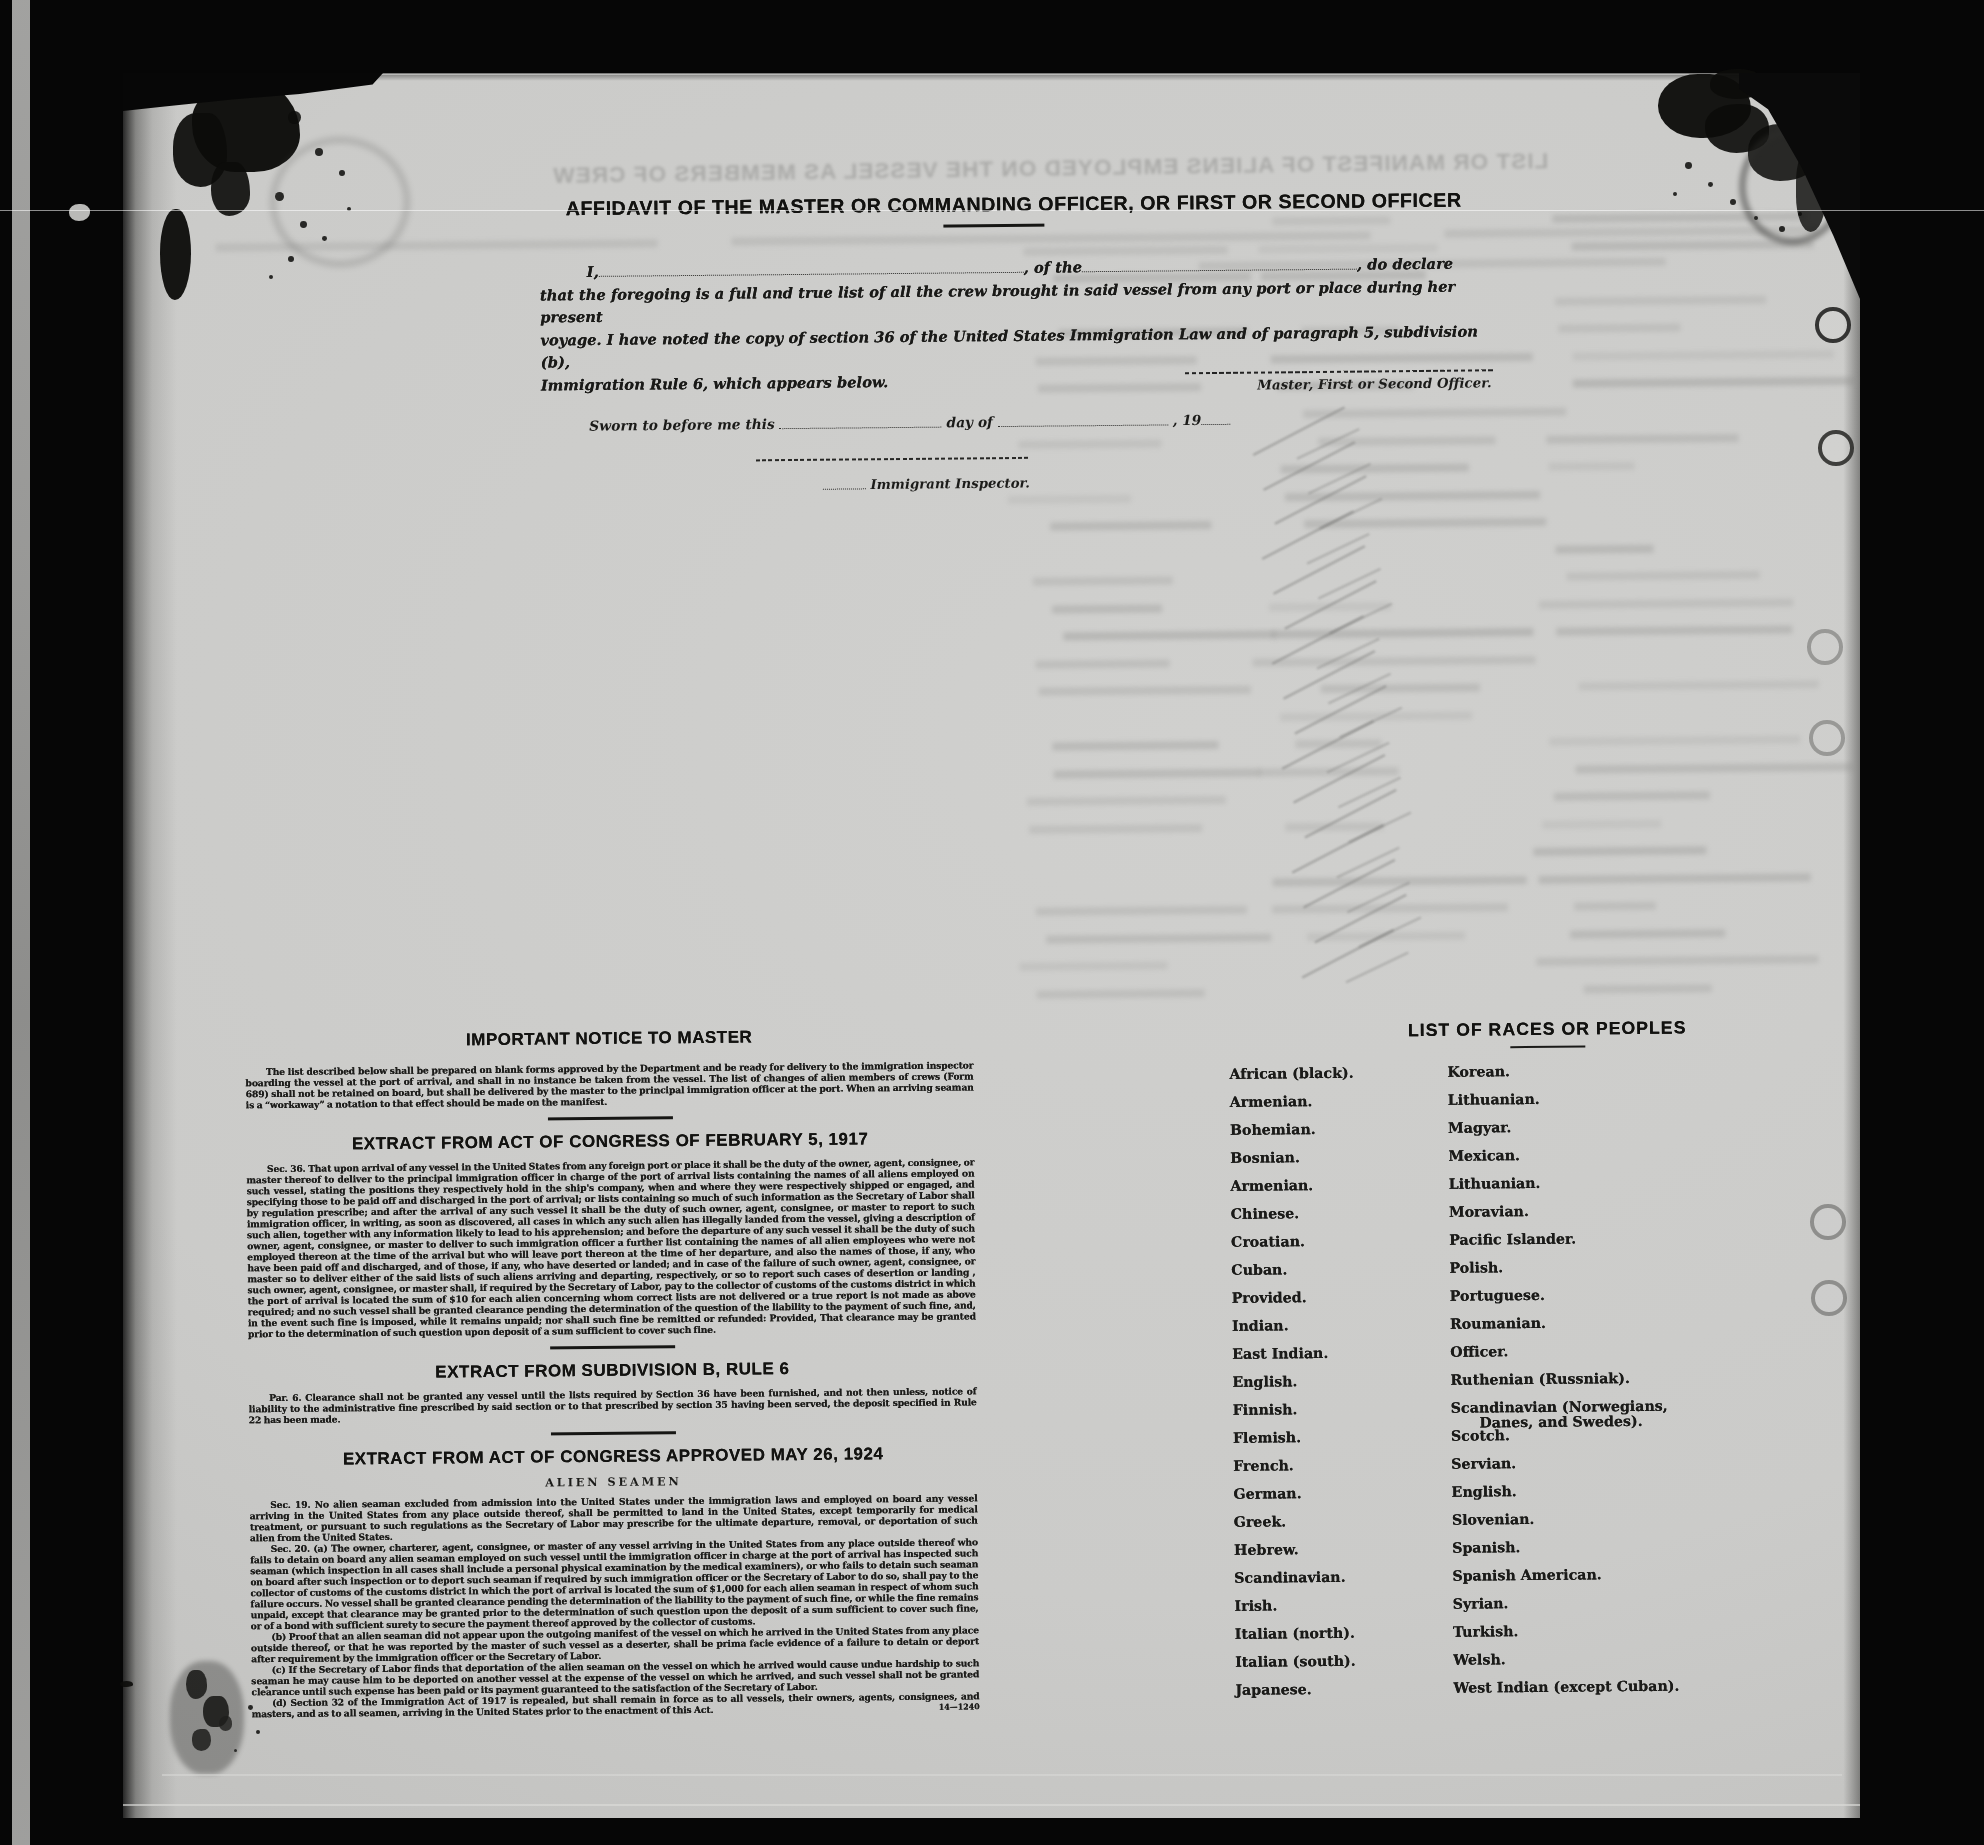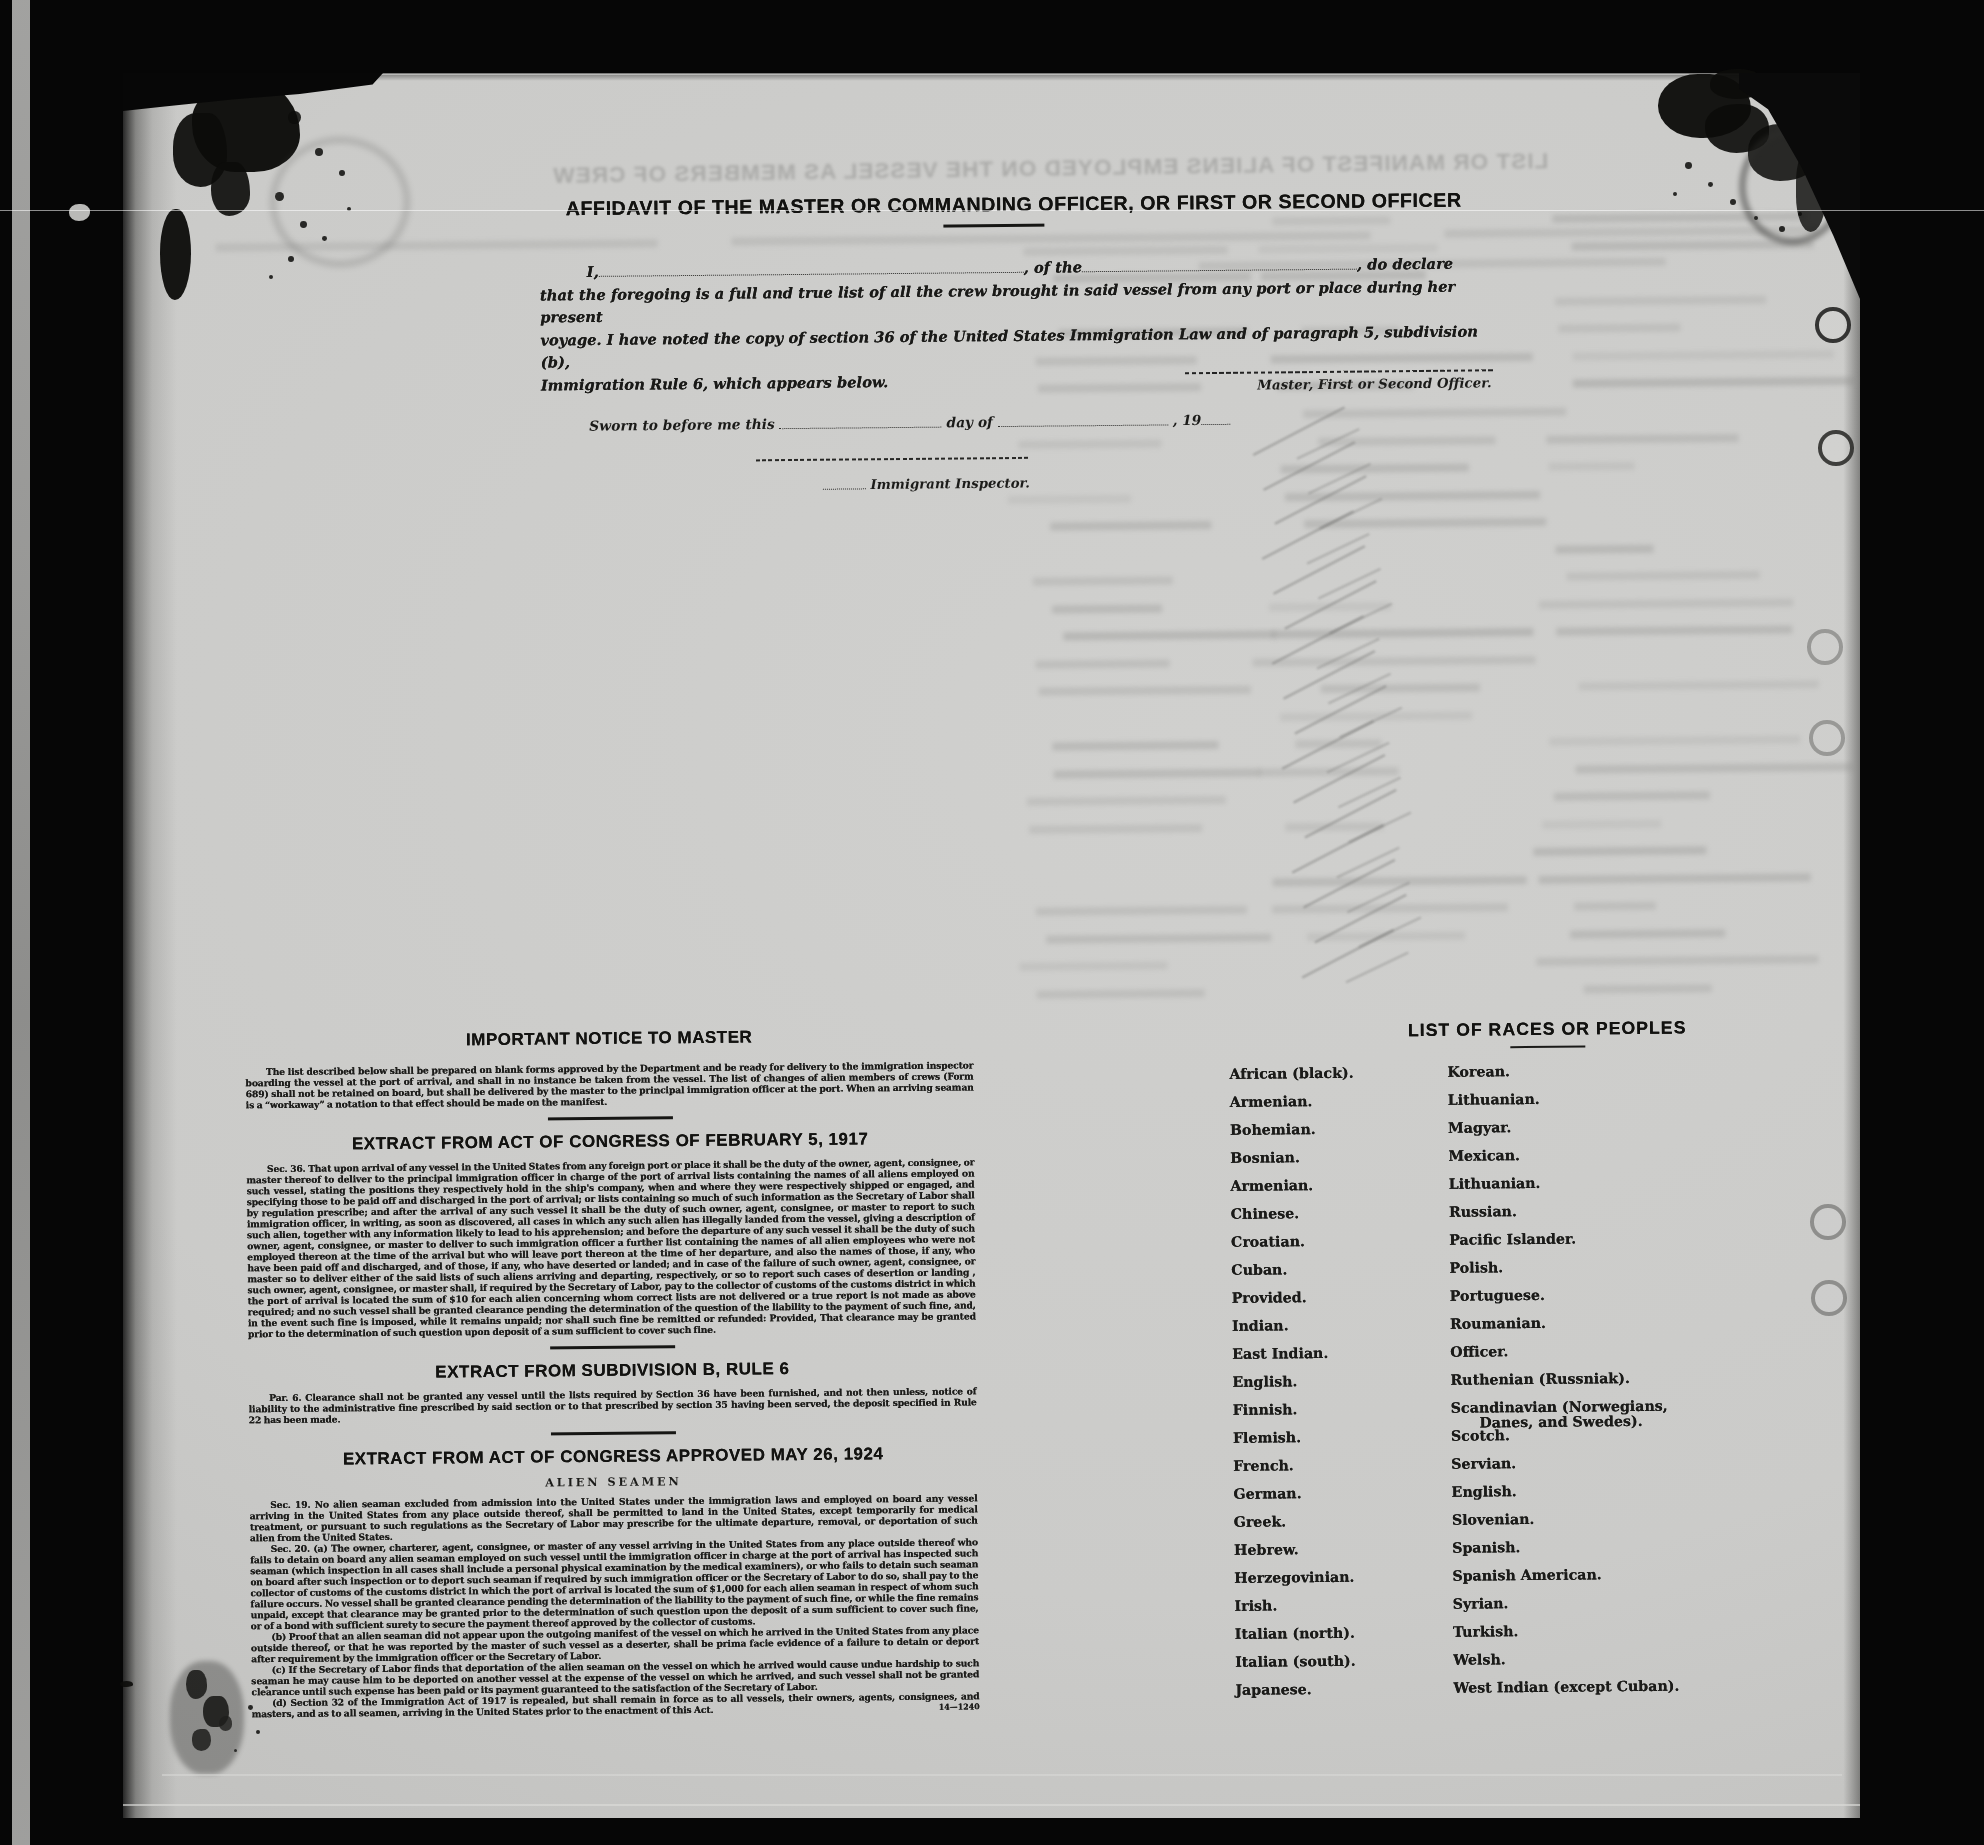--- a/index.html
+++ b/index.html
@@ -269,21 +269,21 @@
             <div class="race-row">
               <span class="race-cell race-left">Bosnian.</span>
               <span class="race-cell race-right">Mexican.</span>
             </div>
             <div class="race-row">
               <span class="race-cell race-left">Armenian.</span>
               <span class="race-cell race-right">Lithuanian.</span>
             </div>
             <div class="race-row">
               <span class="race-cell race-left">Chinese.</span>
-              <span class="race-cell race-right">Russian.</span>
+              <span class="race-cell race-right">Moravian.</span>
             </div>
             <div class="race-row">
               <span class="race-cell race-left">Croatian.</span>
               <span class="race-cell race-right">Pacific Islander.</span>
             </div>
             <div class="race-row">
               <span class="race-cell race-left">Cuban.</span>
               <span class="race-cell race-right">Polish.</span>
             </div>
             <div class="race-row">
@@ -320,21 +320,21 @@
             </div>
             <div class="race-row">
               <span class="race-cell race-left">Greek.</span>
               <span class="race-cell race-right">Slovenian.</span>
             </div>
             <div class="race-row">
               <span class="race-cell race-left">Hebrew.</span>
               <span class="race-cell race-right">Spanish.</span>
             </div>
             <div class="race-row">
-              <span class="race-cell race-left">Herzegovinian.</span>
+              <span class="race-cell race-left">Scandinavian.</span>
               <span class="race-cell race-right">Spanish American.</span>
             </div>
             <div class="race-row">
               <span class="race-cell race-left">Irish.</span>
               <span class="race-cell race-right">Syrian.</span>
             </div>
             <div class="race-row">
               <span class="race-cell race-left">Italian (north).</span>
               <span class="race-cell race-right">Turkish.</span>
             </div>

